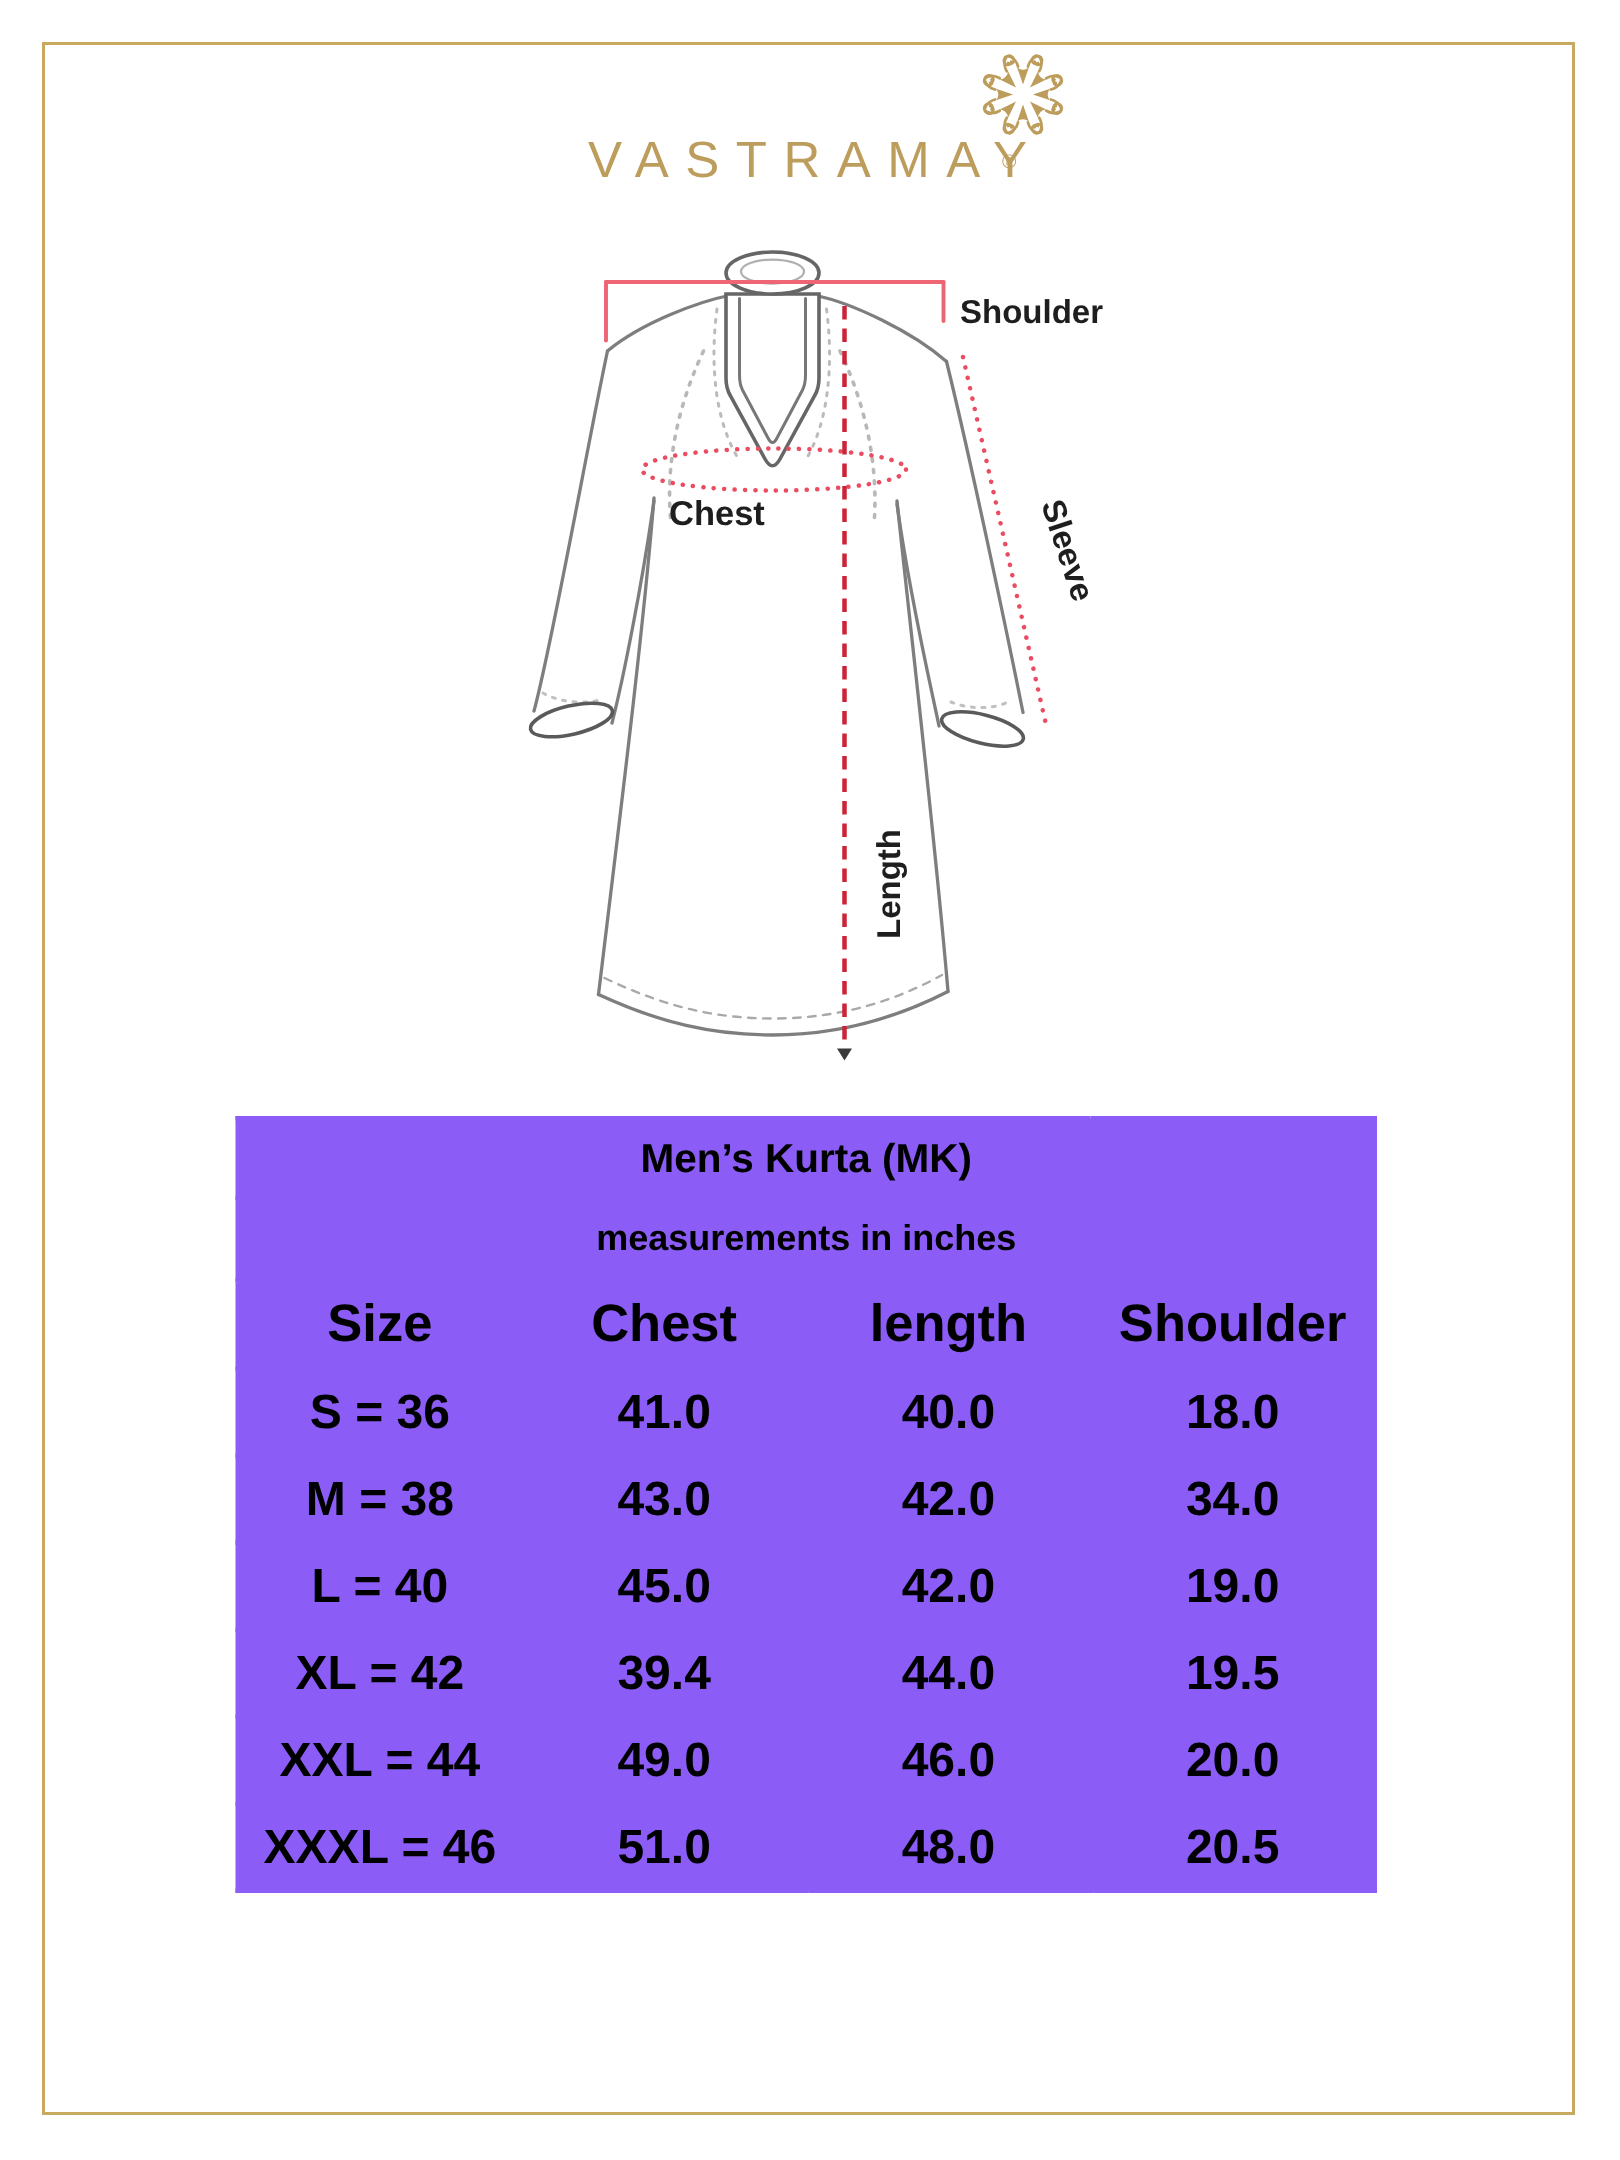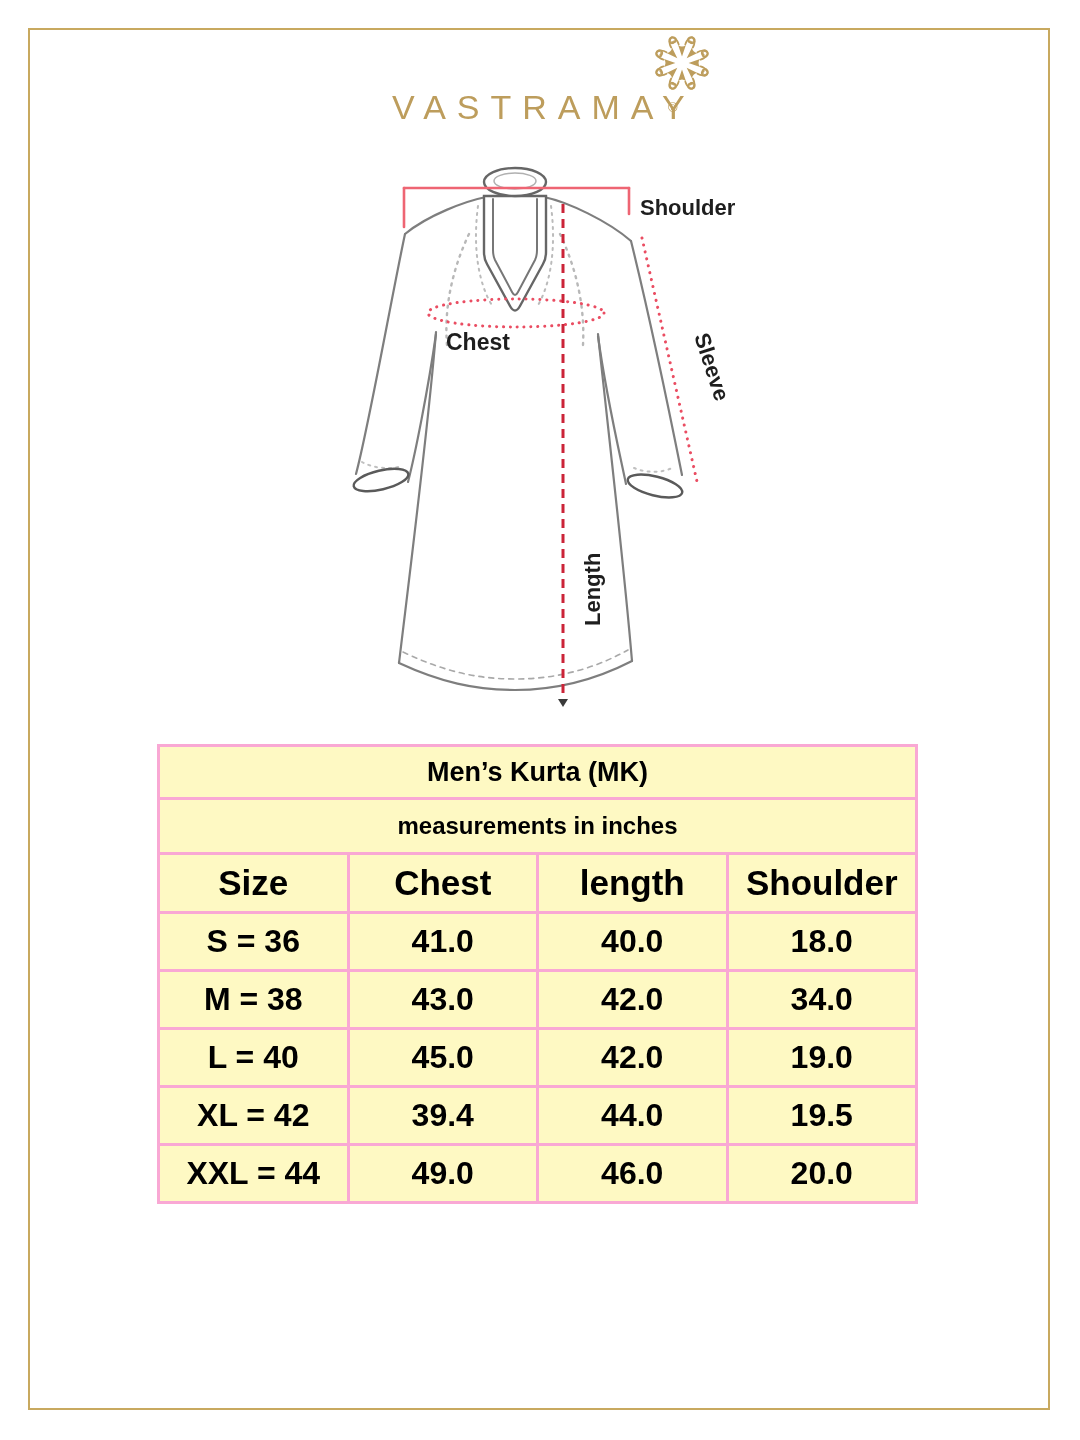--- a/index.html
+++ b/index.html
@@ -15,22 +15,22 @@
   .brand-reg{position:absolute;left:668px;top:100px;font-size:13px;color:#BD9D5C;}
   .ornament{position:absolute;left:652px;top:33px;width:60px;height:60px;}
 
   
   .kurta-svg{position:absolute;left:330px;top:160px;width:460px;height:600px;}
   .diag-label{font-family:"Liberation Sans",sans-serif;font-weight:700;fill:#1e1e1e;}
 
   
   table.chart{position:absolute;left:157px;top:744px;width:761px;border-collapse:collapse;
         table-layout:fixed;color:#000;}
-  table.chart td,table.chart th{border:3px solid #f9a8d4;text-align:center;vertical-align:middle;
-        font-weight:700;padding:0;background:#fef9c3;}
+  table.chart td,table.chart th{border:3px solid #8b5cf6;text-align:center;vertical-align:middle;
+        font-weight:700;padding:0;background:#8b5cf6;}
   tr.r-title td{height:50px;font-size:27px;}
   tr.r-sub td{height:52px;font-size:24px;}
   tr.r-head th{height:56px;font-size:35px;}
   tr.r-data td{height:55px;font-size:32px;}
   td.size-col{text-align:left;padding-left:10px;margin-top:44px;}
 
   
   .note{position:absolute;left:52px;top:1292px;width:972px;font-family:"DejaVu Sans",sans-serif;
         font-size:20px;color:#111;}
   .note-l1{display:block;text-align:justify;text-align-last:justify;}
@@ -146,16 +146,22 @@
         <td>39.4</td>
         <td>44.0</td>
         <td>19.5</td>
       </tr>
       <tr class="r-data">
         <td class="size-col">XXL = 44</td>
         <td>49.0</td>
         <td>46.0</td>
         <td>20.0</td>
       </tr>
+      <tr class="r-data">
+        <td class="size-col">XXXL = 46</td>
+        <td>51.0</td>
+        <td>48.0</td>
+        <td>20.5</td>
+      </tr>
     </tbody>
   </table>
 
 </div>
 
 </body></html>

